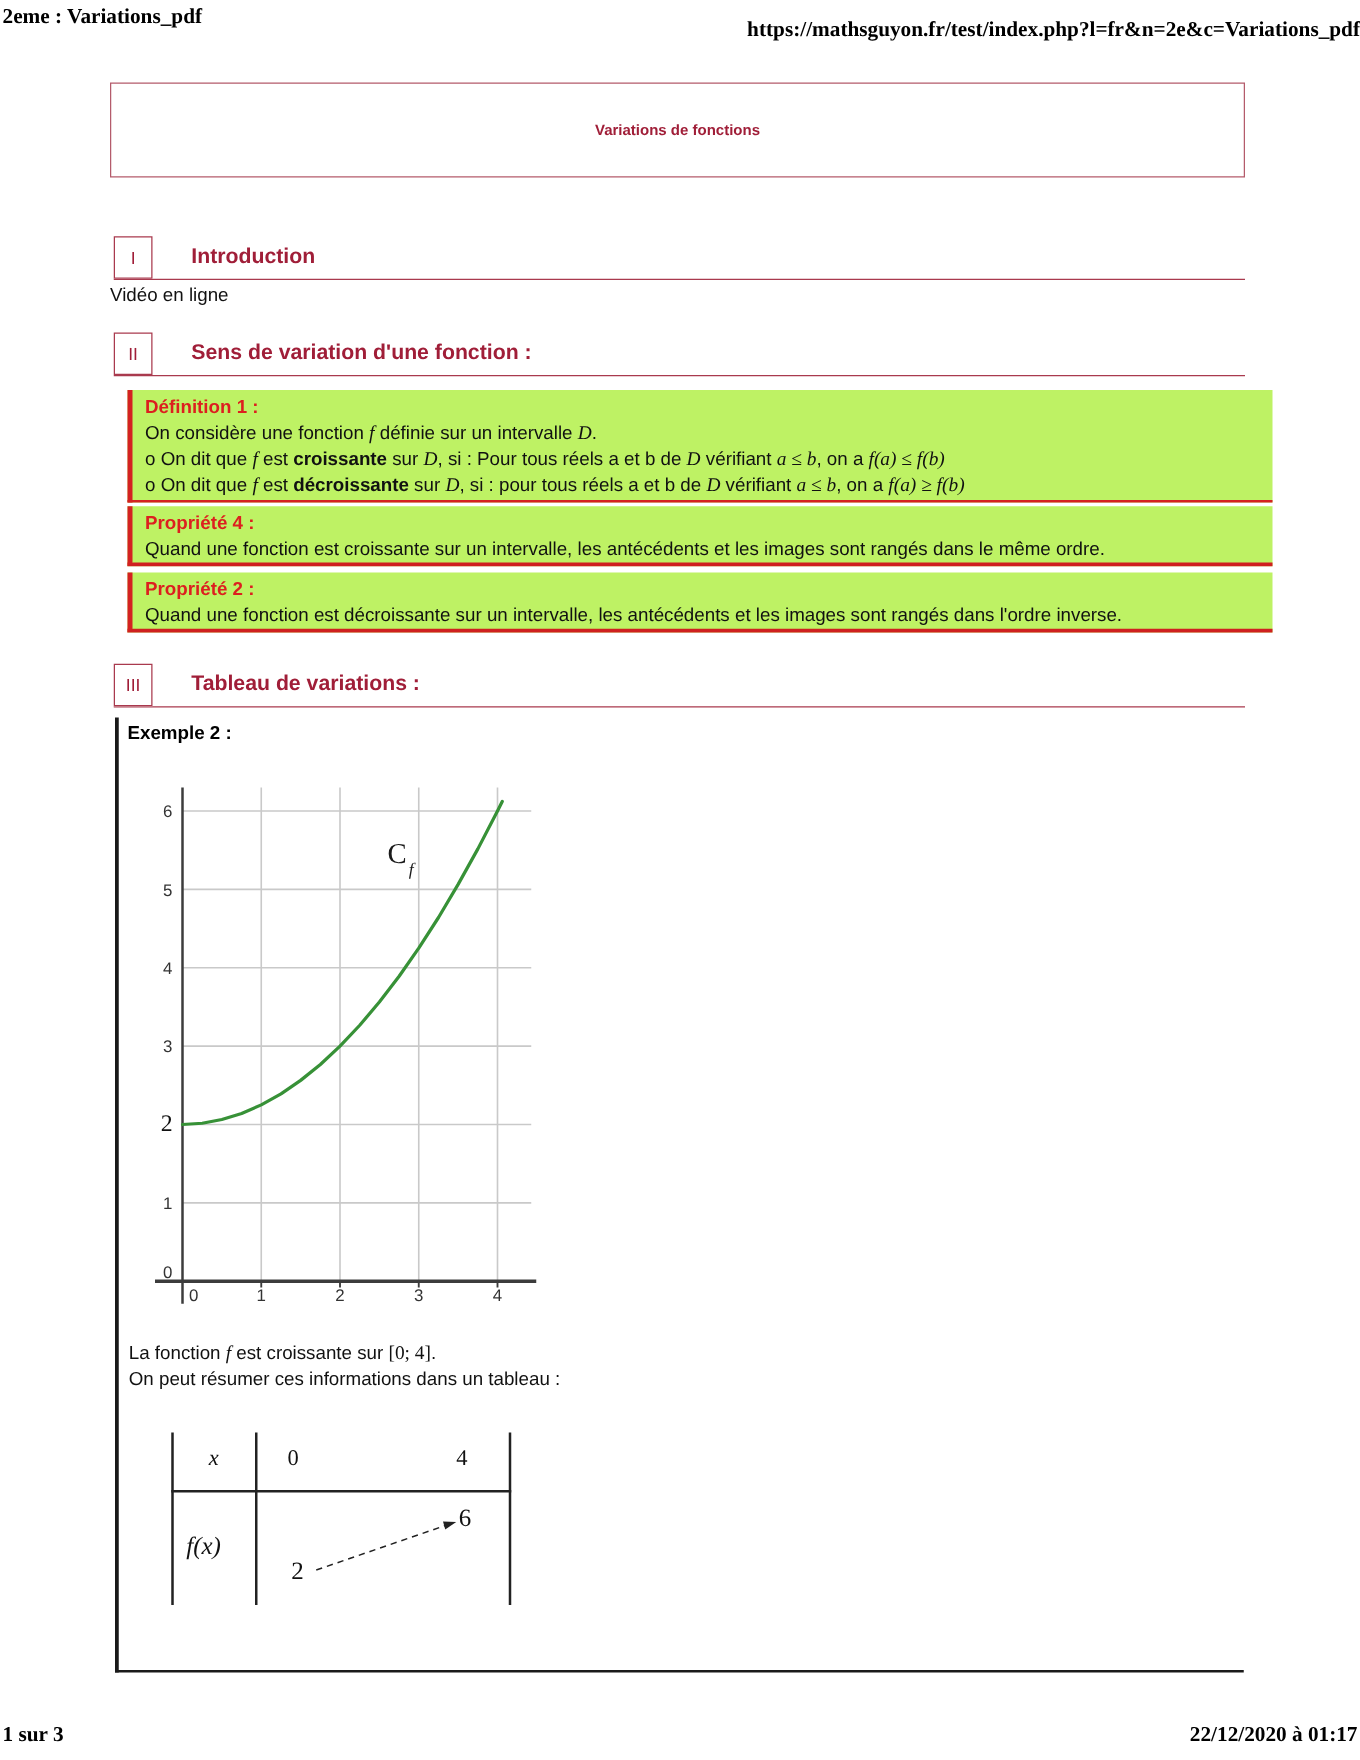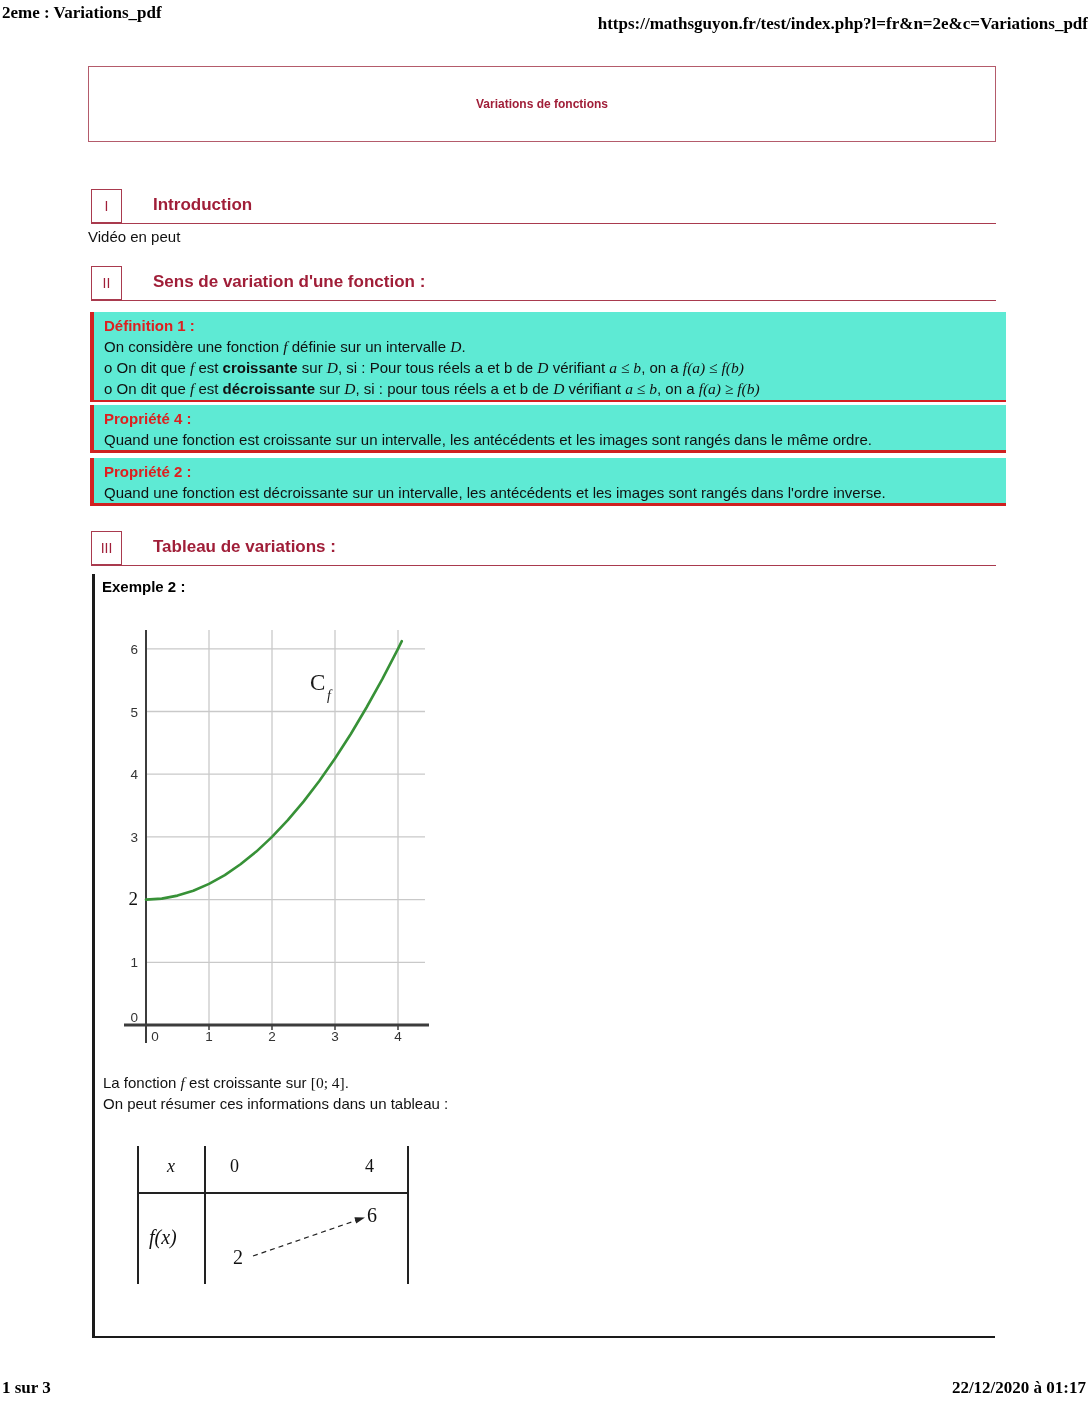--- a/index.html
+++ b/index.html
@@ -18,22 +18,22 @@
 
   .sec{position:absolute;left:91px;width:905px;height:34px;border-bottom:1.5px solid #a93a4e;}
   .sec .num{position:absolute;left:0;top:0;width:31px;height:34px;border:1.2px solid #a93a4e;
             box-sizing:border-box;display:flex;align-items:center;justify-content:center;
             color:#a01e38;font-size:14px;background:#fff;}
   .sec .stitle{position:absolute;left:62px;top:6px;font-size:17px;font-weight:bold;color:#a01e38;}
   #sec1{top:189px;} #sec2{top:266px;} #sec3{top:531px;}
 
   #intro{position:absolute;left:88px;top:228px;font-size:15px;color:#111;}
 
-  .redbox{position:absolute;left:90px;width:902px;border-left:4px solid #d42121;
-          padding-left:10px;box-sizing:content-box;background:#5eead4;}
+  .redbox{position:absolute;left:102px;width:902px;border-left:4px solid #d42121;
+          padding-left:10px;box-sizing:content-box;background:#bef264;}
   #defbox{top:312px;height:85px;border-bottom:2px solid #d42121;padding-top:3px;}
   #prop1{top:405px;height:42px;border-bottom:3px solid #cf2020;padding-top:3px;}
   #prop2{top:458px;height:42px;border-bottom:3px solid #cf2020;padding-top:3px;}
   .redlabel{font-size:15px;font-weight:bold;color:#dd1f1f;line-height:21px;}
   .boxline{font-size:15px;color:#111;line-height:21px;white-space:nowrap;}
 
   .seg-m{font-family:"Liberation Serif",serif;font-style:italic;font-size:15.5px;}
   .seg-sr{font-family:"Liberation Serif",serif;font-size:15.5px;}
   .seg-b{font-weight:bold;}
 
@@ -66,21 +66,21 @@
   <div id="hdrR" class="chrome">https://mathsguyon.fr/test/index.php?l=fr&amp;n=2e&amp;c=Variations_pdf</div>
 
   <div class="title-box">
     <span>Variations de fonctions</span>
   </div>
 
   <div id="sec1" class="sec">
     <div class="num">I</div>
     <div class="stitle">Introduction</div>
   </div>
-  <div id="intro">Vidéo en peut</div>
+  <div id="intro">Vidéo en ligne</div>
 
   <div id="sec2" class="sec">
     <div class="num">II</div>
     <div class="stitle">Sens de variation d'une fonction :</div>
   </div>
 
   <div id="defbox" class="redbox">
     <div class="redlabel">Définition 1 :</div>
     <div class="boxline"><span>On considère une fonction </span><span class="seg-m">f</span><span> définie sur un intervalle </span><span class="seg-m">D</span><span>.</span></div>
     <div class="boxline"><span>o On dit que </span><span class="seg-m">f</span><span> est </span><span class="seg-b">croissante</span><span> sur </span><span class="seg-m">D</span><span>, si : Pour tous réels a et b de </span><span class="seg-m">D</span><span> vérifiant </span><span class="seg-m">a ≤ b</span><span>, on a </span><span class="seg-m">f(a) ≤ f(b)</span></div>

